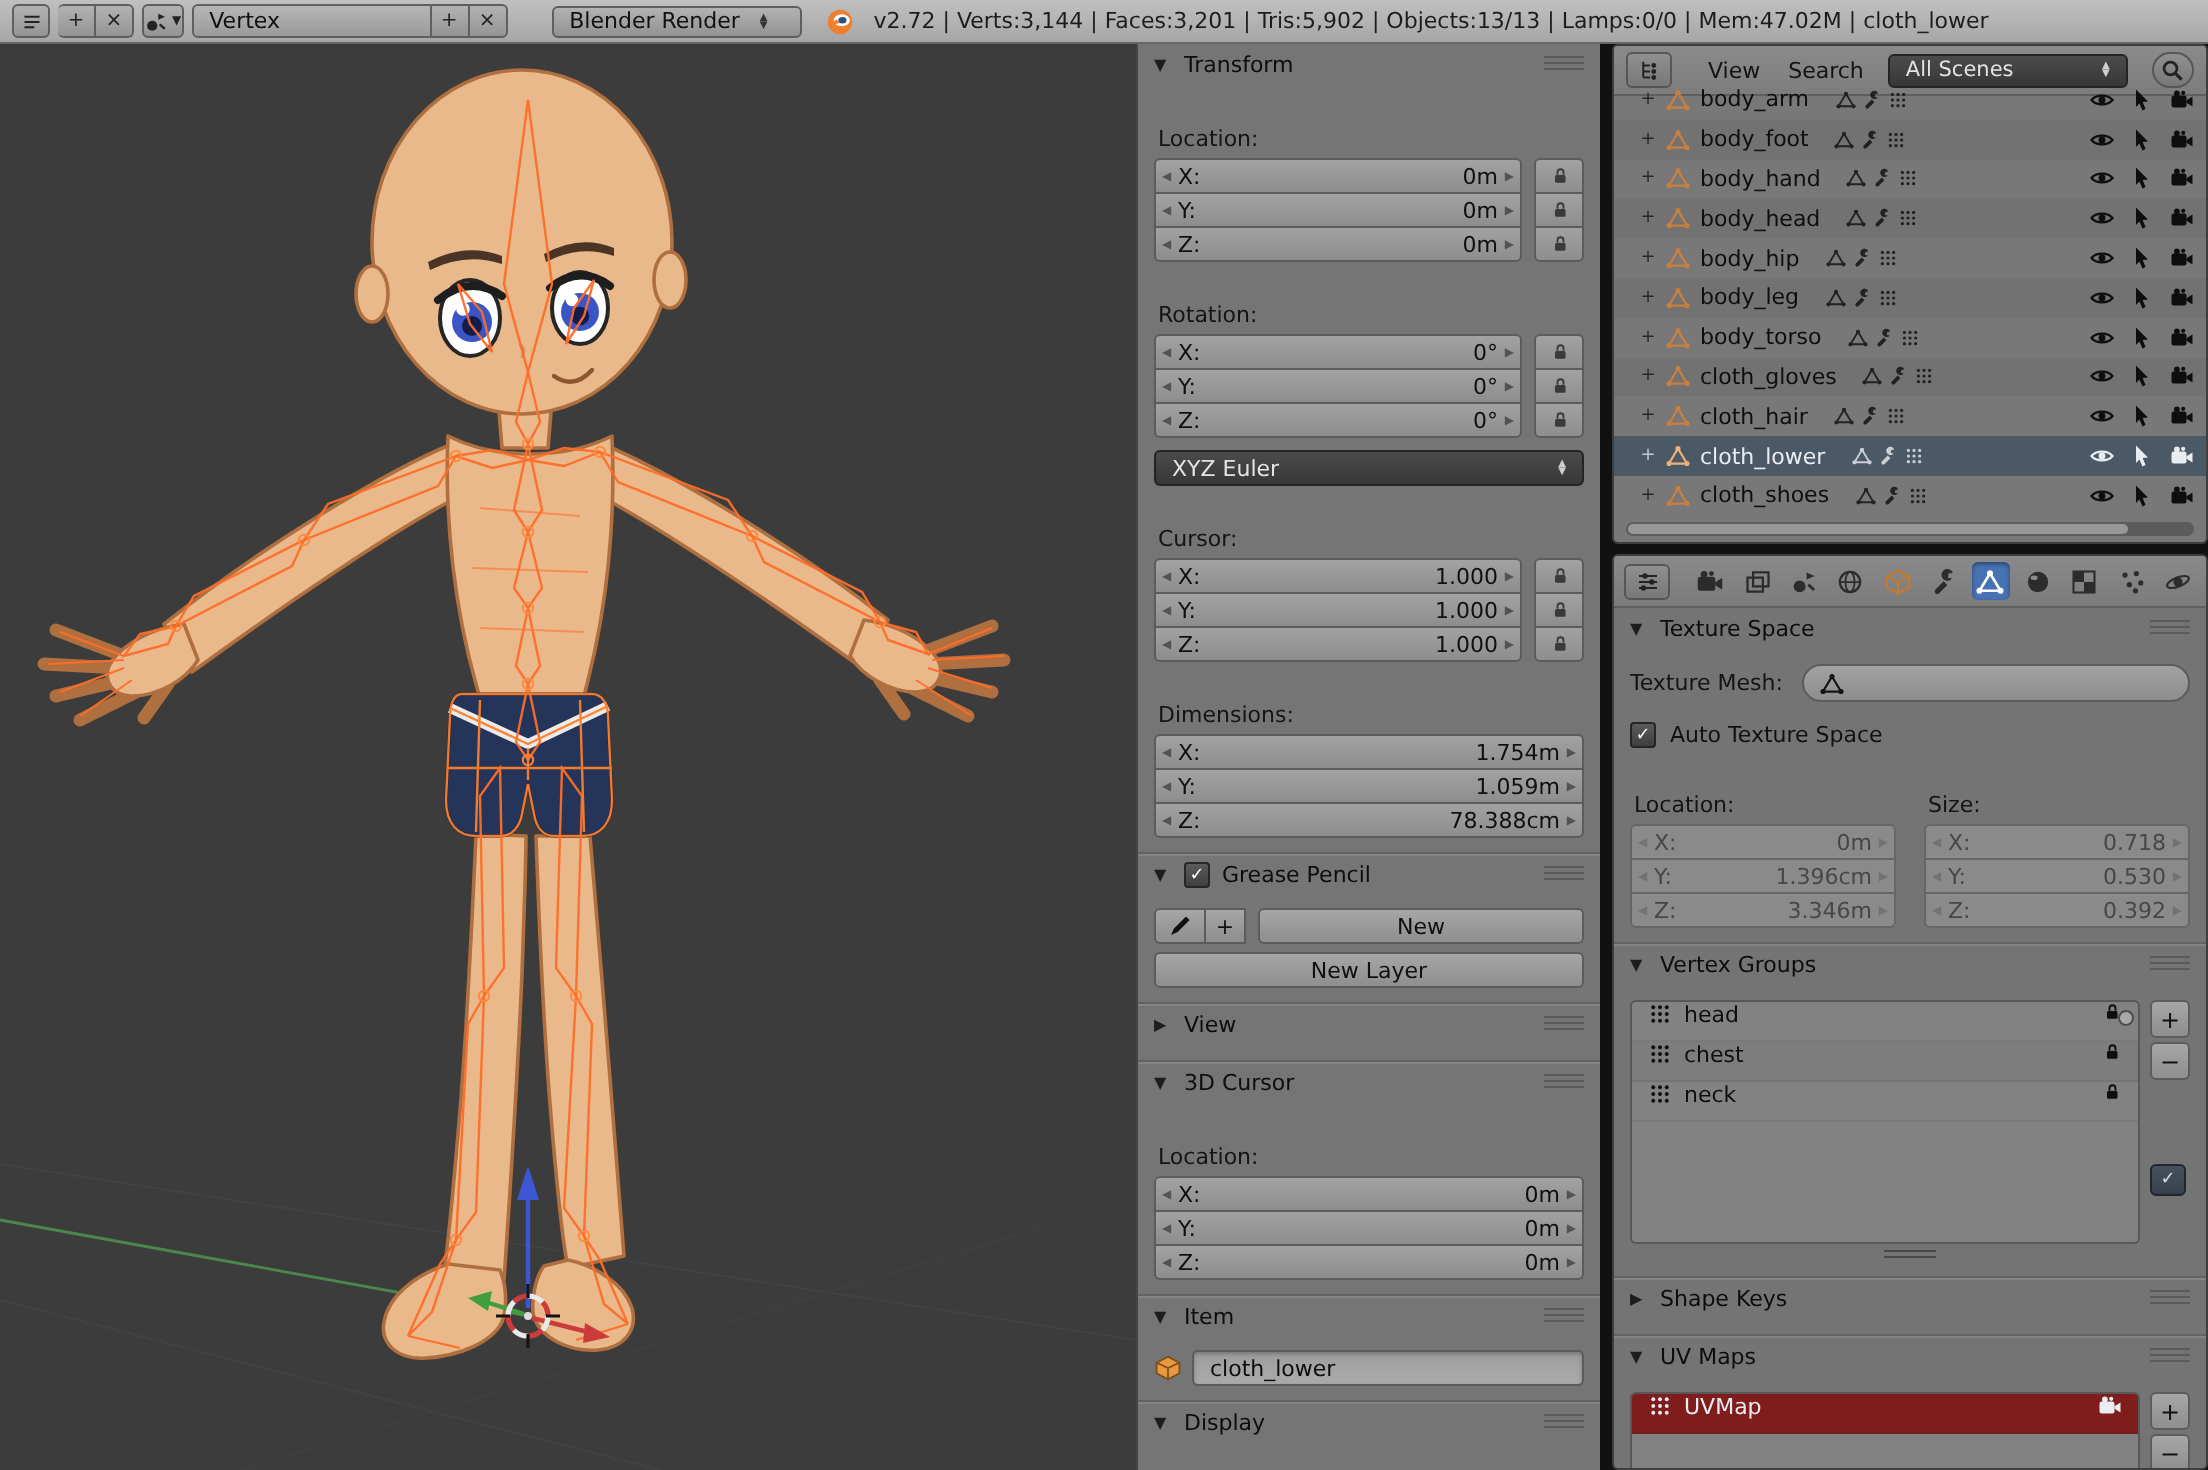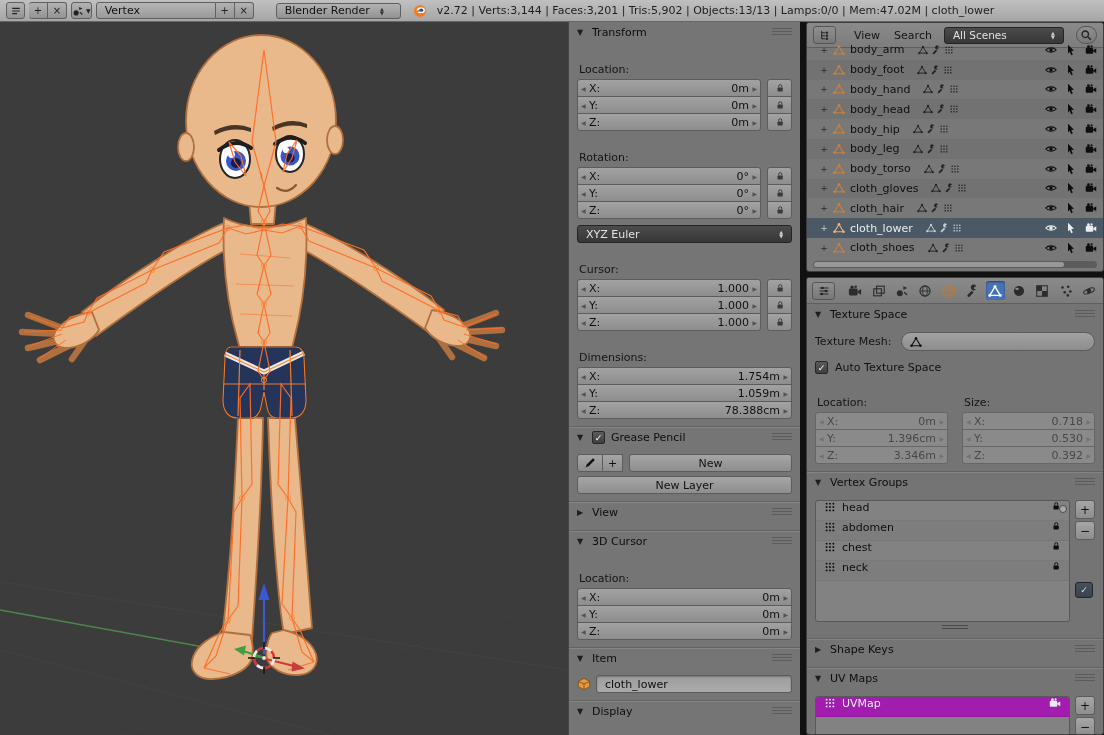--- a/index.html
+++ b/index.html
@@ -95,21 +95,21 @@
 .soft .slider{background:rgba(255,255,255,.16);border-color:#666;color:#474747}
 .soft .sa{opacity:.3}
 .texrow{display:flex;align-items:center;margin-top:7px}
 .texlabel{width:86px;color:#141414}
 .idfield{flex:1;height:19px;background:linear-gradient(#a2a2a2,#8d8d8d);border:1px solid #5c5c5c;border-radius:10px;display:flex;align-items:center;gap:6px;padding:0 8px;color:#141414}
 .cbrow{display:flex;align-items:center;gap:7px;margin-top:10px}
 .listwrap{display:flex;margin-top:7px}
 .uilist{flex:1;background:#828282;border:1px solid #585858;border-radius:3px;overflow:hidden;position:relative}
 .vrow{height:20px;display:flex;align-items:flex-start;gap:6px;padding:0 8px;color:#0e0e0e;border-bottom:1px solid rgba(0,0,0,.06)}
 .vrow:nth-child(even){background:rgba(0,0,0,.035)}
-.vrow.active{background:#a21caf;color:#e9edf1}
+.vrow.active{background:#7f1d1d;color:#e9edf1}
 .vname{margin-right:auto}
 .listknob{position:absolute;right:2px;top:4px;width:8px;height:8px;border-radius:50%;background:#a8a8a8;border:1px solid #4e4e4e}
 .sidecol{display:flex;flex-direction:column;gap:2px;margin-left:5px;width:20px}
 .sidecol .btn{height:19px;font-size:12px}
 .darktoggle{width:18px;height:16px;margin-top:40px;background:linear-gradient(#46515d,#39424c);border:1px solid #20262c;border-radius:3px;color:#cfe0f2;font-size:9px;display:flex;align-items:center;justify-content:center}
 .resize-grip{width:26px;height:6px;margin:3px auto 0;background:repeating-linear-gradient(to bottom,rgba(30,30,30,.5) 0 1px,transparent 1px 3px)}
 </style>
 </head>
 <body>
 
@@ -1186,29 +1186,20 @@
             </svg>
             <span class="vname">head</span>
             <svg class="ic10">
               <use href="#sy-lock"></use>
             </svg>
           </div>
         <div class="vrow">
             <svg class="ic12">
               <use href="#sy-grid"></use>
             </svg>
-            <span class="vname">abdomen</span>
-            <svg class="ic10">
-              <use href="#sy-lock"></use>
-            </svg>
-          </div>
-        <div class="vrow">
-            <svg class="ic12">
-              <use href="#sy-grid"></use>
-            </svg>
             <span class="vname">chest</span>
             <svg class="ic10">
               <use href="#sy-lock"></use>
             </svg>
           </div>
         <div class="vrow">
             <svg class="ic12">
               <use href="#sy-grid"></use>
             </svg>
             <span class="vname">neck</span>

